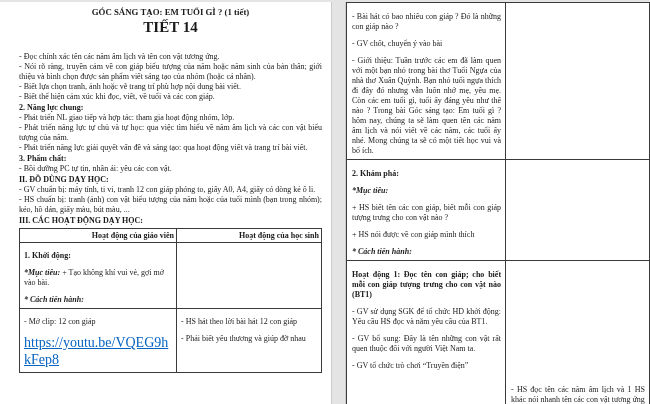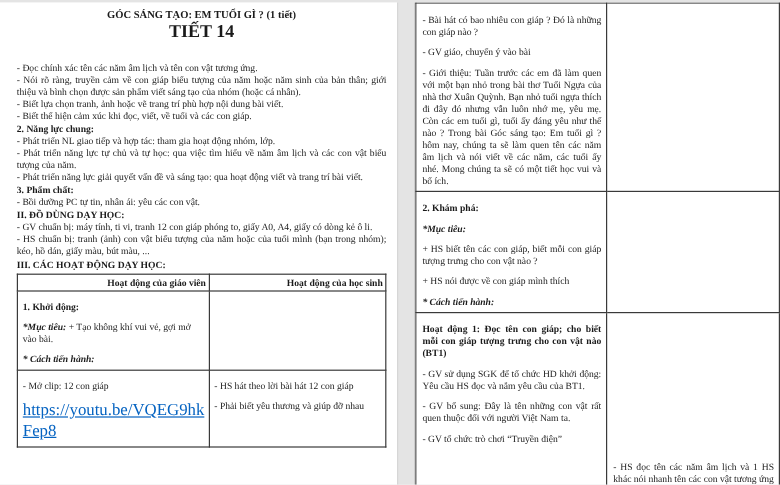--- a/index.html
+++ b/index.html
@@ -7,21 +7,21 @@
     width:650px;height:404px;overflow:hidden;
     background:#e4e4e4;
     font-family:"Liberation Serif","DejaVu Serif",serif;
     color:#1a1a1a;
   }
   .canvas{position:relative;width:650px;height:404px;}
   .page{
     position:absolute;top:2px;height:402px;background:#ffffff;
     box-sizing:border-box;overflow:hidden;
   }
-  .page-left{left:0;width:332px;padding:5px 9px 0 14px;border-right:1px solid #cccccc;}
+  .page-left{left:0;width:332px;padding:5px 9px 0 19px;border-right:1px solid #cccccc;}
   .page-right{left:345px;width:305px;padding:0;border-left:1px solid #cccccc;}
   p{margin:0;font-size:8px;line-height:1.25;}
   .title{text-align:center;font-weight:bold;font-size:8.8px;line-height:1.3;}
   .subtitle{text-align:center;font-weight:bold;font-size:15px;line-height:1.3;margin-bottom:14px;}
   .h{font-weight:bold;margin-top:1px;}
   .body-p{text-align:justify;}
   .bi{font-weight:bold;font-style:italic;}
   .b{font-weight:bold;}
   table{width:100%;border-collapse:collapse;table-layout:fixed;}
   .tbl{margin-top:2px;}
@@ -92,21 +92,21 @@
     </tbody>
       </table>
   </div>
 
   <div class="page page-right">
     <table class="right-tbl">
       <tbody>
           <tr>
         <td class="rcol-gv">
           <p class="body-p">- Bài hát có bao nhiêu con giáp ? Đó là những con giáp nào ?</p>
-          <p class="body-p">- GV giáo, chuyển ý vào bài</p>
+          <p class="body-p">- GV chốt, chuyển ý vào bài</p>
           <p class="body-p">- Giới thiệu: Tuần trước các em đã làm quen với một bạn nhỏ trong bài thơ Tuổi Ngựa của nhà thơ Xuân Quỳnh. Bạn nhỏ tuổi ngựa thích đi đây đó nhưng vẫn luôn nhớ mẹ, yêu mẹ. Còn các em tuổi gì, tuổi ấy đáng yêu như thế nào ? Trong bài Góc sáng tạo: Em tuổi gì ? hôm nay, chúng ta sẽ làm quen tên các năm âm lịch và nói viết về các năm, các tuổi ấy nhé. Mong chúng ta sẽ có một tiết học vui và bổ ích.</p>
         </td>
         <td class="rcol-hs"></td>
       </tr>
       <tr>
         <td>
           <p class="b">2. Khám phá:</p>
           <p class="bi">*Mục tiêu:</p>
           <p class="body-p">+ HS biết tên các con giáp, biết mỗi con giáp tượng trưng cho con vật nào ?</p>
           <p class="body-p">+ HS nói được về con giáp mình thích</p>

